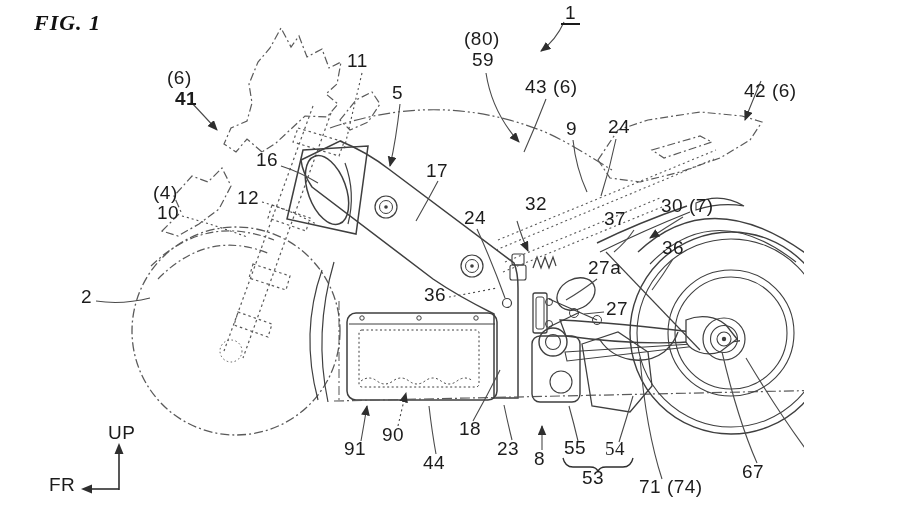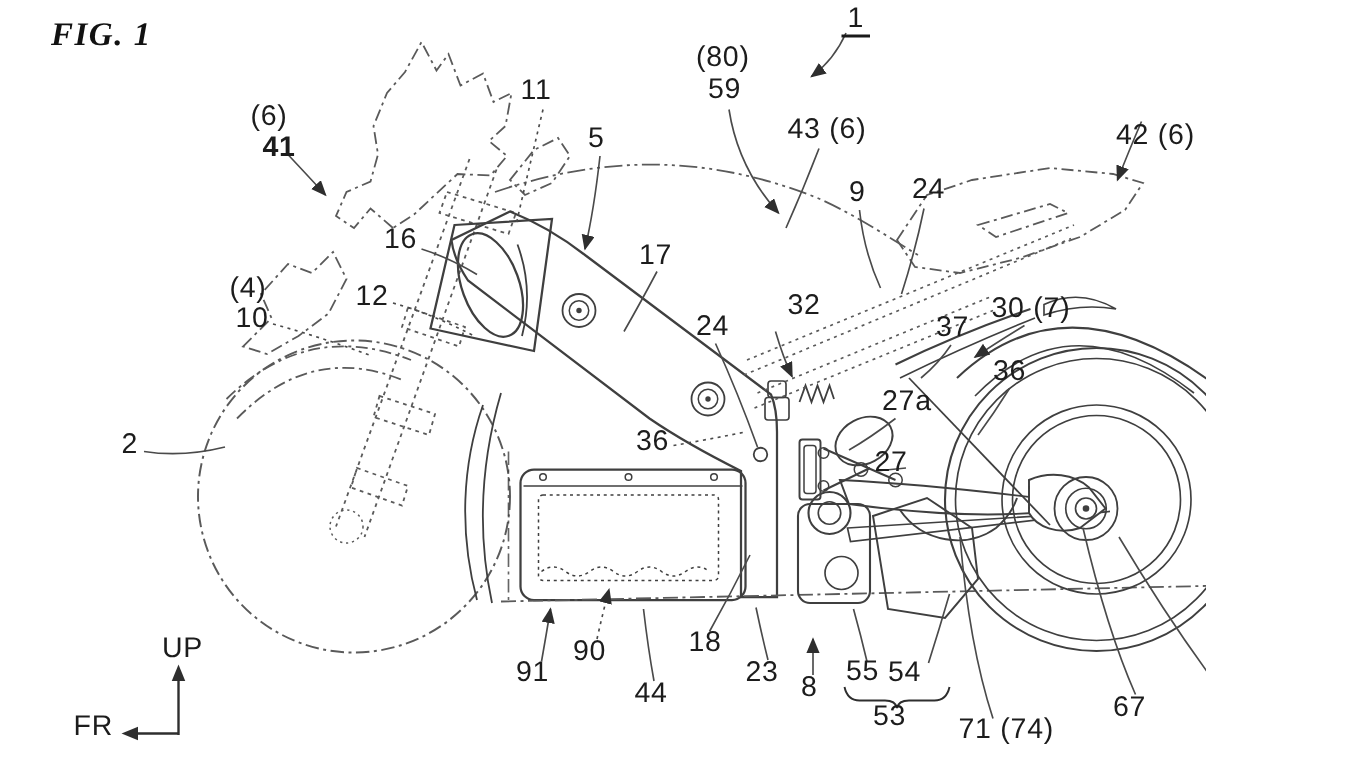--- a/index.html
+++ b/index.html
@@ -213,33 +213,33 @@
   <div class="lbl" style="left:256px;top:150px;">16</div>
   <div class="lbl" style="left:237px;top:188px;">12</div>
   <div class="lbl" style="left:153px;top:183px;">(4)</div>
   <div class="lbl" style="left:157px;top:203px;">10</div>
   <div class="lbl" style="left:81px;top:287px;">2</div>
   <div class="lbl" style="left:426px;top:161px;">17</div>
   <div class="lbl" style="left:464px;top:208px;">24</div>
   <div class="lbl" style="left:501px;top:194px;margin-left:24px;">32</div>
   <div class="lbl" style="left:424px;top:285px;">36</div>
   <div class="lbl" style="left:588px;top:258px;">27a</div>
-  <div class="lbl" style="left:583px;top:299px;">27</div>
-  <div class="lbl" style="left:624px;top:209px;">37</div>
+  <div class="lbl" style="left:606px;top:299px;">27</div>
+  <div class="lbl" style="left:604px;top:209px;">37</div>
   <div class="lbl" style="left:661px;top:196px;">30 (7)</div>
   <div class="lbl" style="left:662px;top:238px;">36</div>
   <div class="lbl" style="left:850px;top:284px;">3</div>
   <div class="lbl" style="left:344px;top:439px;">91</div>
   <div class="lbl" style="left:382px;top:425px;">90</div>
   <div class="lbl" style="left:423px;top:453px;">44</div>
   <div class="lbl" style="left:459px;top:419px;">18</div>
   <div class="lbl" style="left:497px;top:439px;">23</div>
   <div class="lbl" style="left:534px;top:449px;">8</div>
   <div class="lbl" style="left:564px;top:438px;">55</div>
-  <div class="lbl" style="left:592px;top:439px;">54</div>
+  <div class="lbl" style="left:605px;top:439px;font-family:Liberation Serif, serif;">54</div>
   <div class="lbl" style="left:582px;top:468px;">53</div>
   <div class="lbl" style="left:639px;top:477px;">71 (74)</div>
   <div class="lbl" style="left:742px;top:462px;">67</div>
   <div class="lbl" style="left:799px;top:457px;margin-left:46px;">72</div>
 
   <div class="lbl" style="left:108px;top:423px;">UP</div>
   <div class="lbl" style="left:49px;top:475px;">FR</div>
 
 </div>
 

